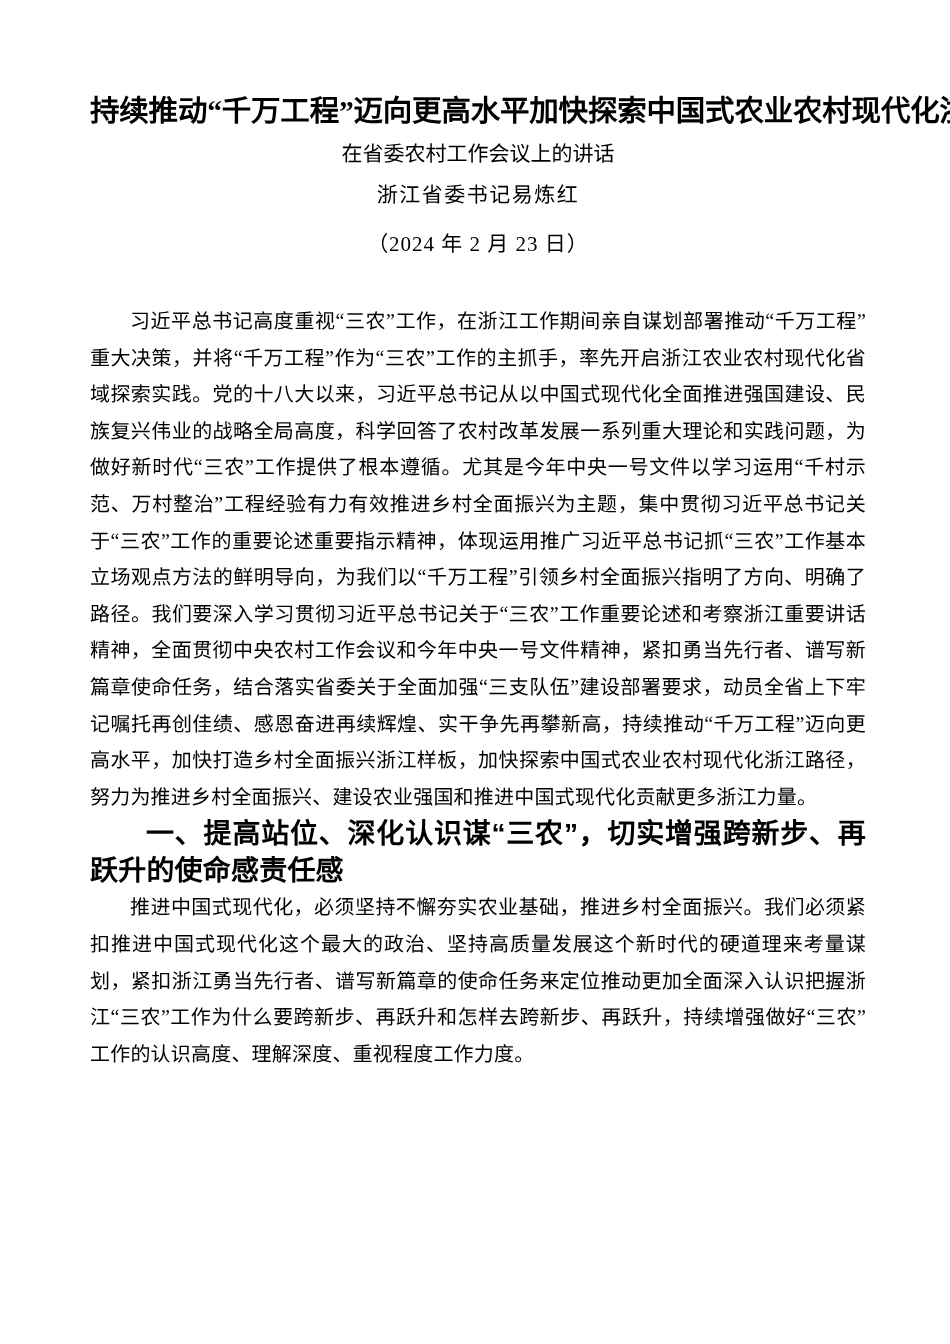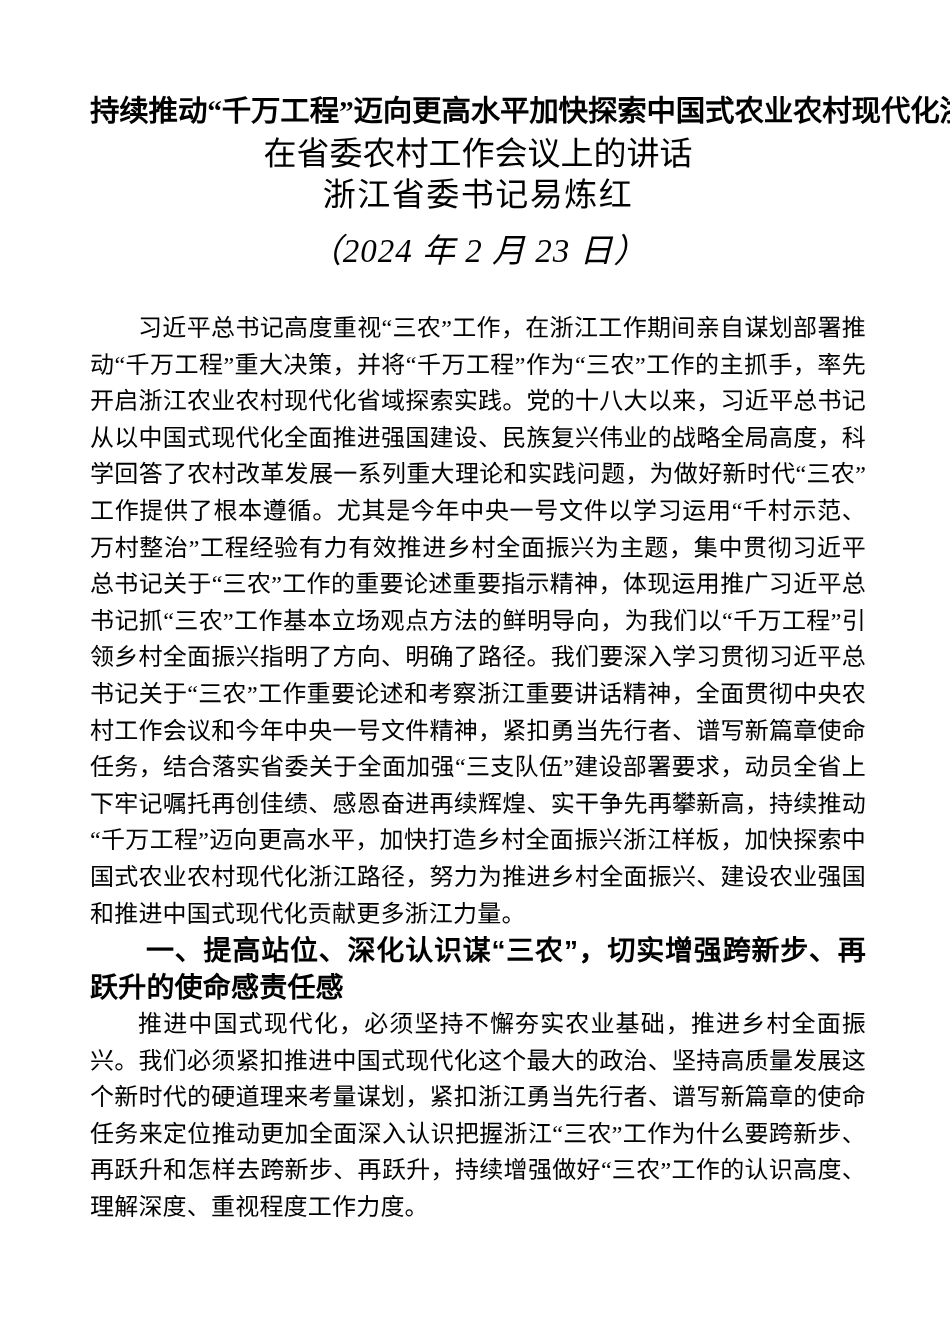--- a/index.html
+++ b/index.html
@@ -33,34 +33,34 @@
     line-height: 38px;
     text-align: center;
     letter-spacing: -0.2px;
     white-space: nowrap;
     margin: 0 0 6px 0;
   }
 
   .subtitle-line {
     font-family: "Liberation Serif", "DejaVu Serif", serif;
     font-weight: normal;
-    font-size: 33px;
+    font-size: 21px;
     line-height: 37px;
     text-align: center;
     margin: 0;
   }
   .subtitle-line.author  { margin-top: 4px; letter-spacing: 1.5px; text-align: center; }
-  .subtitle-line.dateline{ margin-top: 19px; letter-spacing: 1px; font-style: italic; }
+  .subtitle-line.dateline{ margin-top: 12px; letter-spacing: 1px; }
 
   .title-gap { height: 40px; }
 
   
   .body-para {
     font-family: "Liberation Serif", "DejaVu Serif", serif;
-    font-size: 24px;
+    font-size: 20px;
     line-height: 36.6px;
     text-align: justify;
     text-justify: inter-ideograph;
     text-indent: 2em;
     margin: 0;
     letter-spacing: 0.2px;
     word-break: break-all;
   }
 
   .section-heading {

